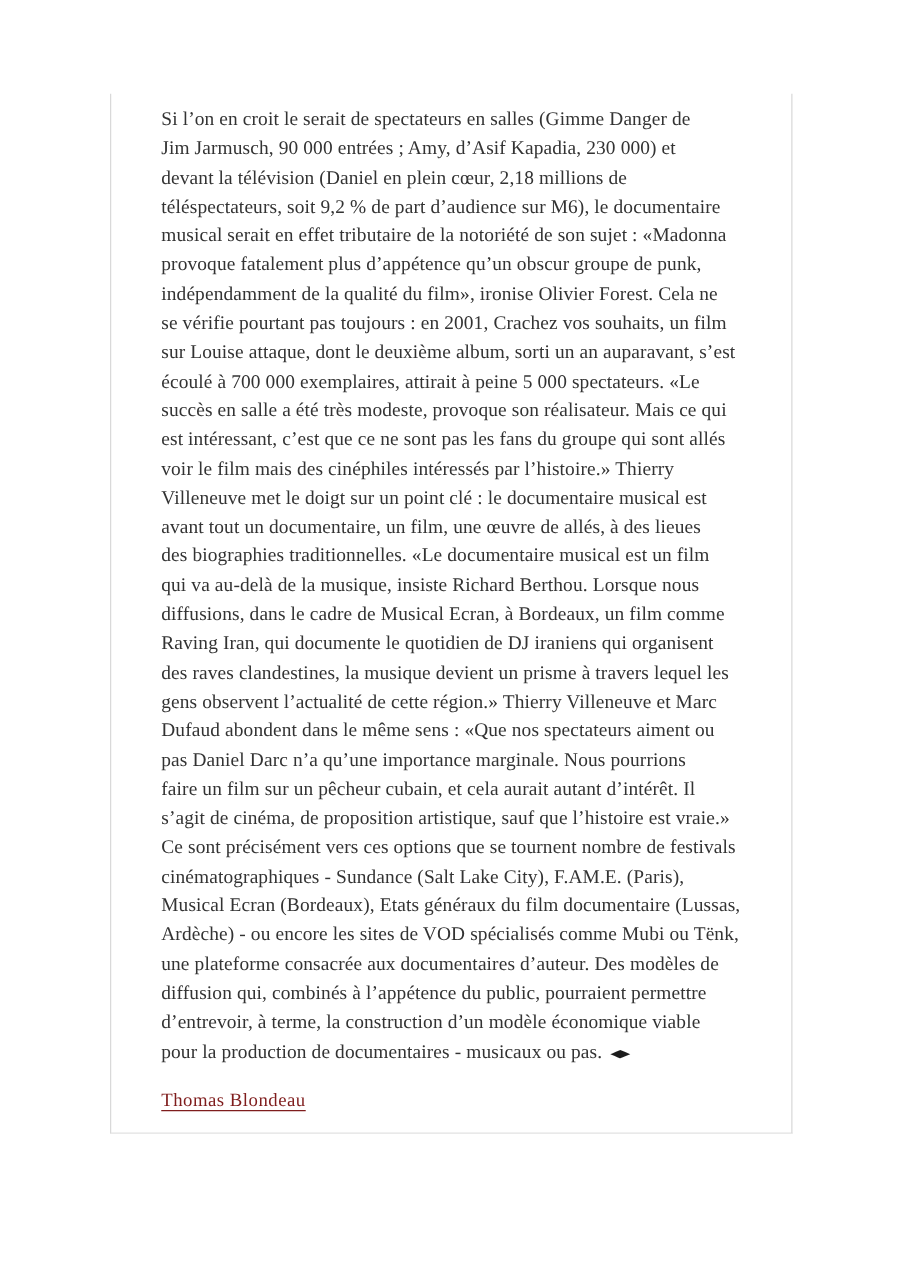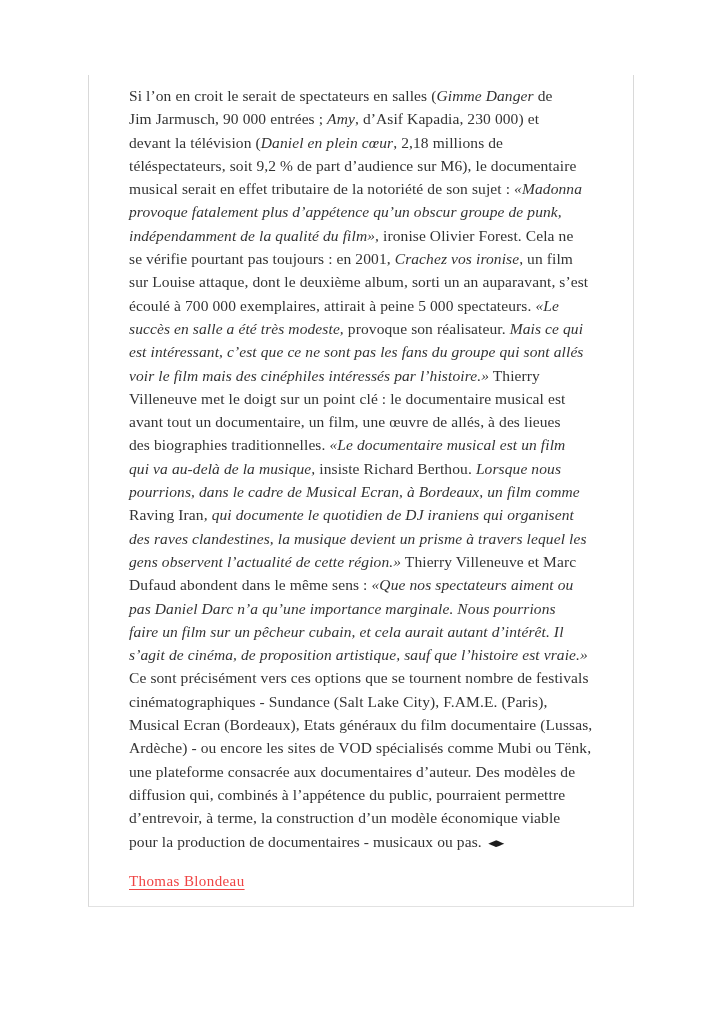--- a/index.html
+++ b/index.html
@@ -35,66 +35,65 @@
     top: 9px;
     width: 512px;
     margin: 0;
     font-size: 15.5px;
     line-height: 23.3px;
     color: #333333;
     white-space: pre-wrap;
     letter-spacing: 0.1px;
   }
   .article-body .it {
-    font-style: italic;
   }
   .endmark {
     display: inline-block;
     font-style: normal;
     font-size: 11px;
     color: #1c1c1c;
     transform: scale(1.9, 0.8);
     transform-origin: center;
     margin-left: 6px;
   }
   .author-link {
     position: absolute;
     left: 40px;
     top: 798px;
     font-size: 15px;
     letter-spacing: 0.4px;
-    color: #ef4444;
+    color: #7f1d1d;
     text-decoration: underline;
     text-underline-offset: 3px;
     cursor: pointer;
   }
 </style>
 </head>
 <body>
 
 <div class="canvas">
   <div class="article-card">
     <p class="article-body"><span><span>Si l’on en croit le serait de spectateurs en salles (</span><span class="it">Gimme Danger</span><span> de
 Jim Jarmusch, 90 000 entrées ; </span><span class="it">Amy</span><span>, d’Asif Kapadia, 230 000) et
 devant la télévision (</span><span class="it">Daniel en plein cœur</span><span>, 2,18 millions de
 téléspectateurs, soit 9,2 % de part d’audience sur M6), le documentaire
 musical serait en effet tributaire de la notoriété de son sujet : </span><span class="it">«Madonna
 provoque fatalement plus d’appétence qu’un obscur groupe de punk,
 indépendamment de la qualité du film»</span><span>, ironise Olivier Forest. Cela ne
-se vérifie pourtant pas toujours : en 2001, </span><span class="it">Crachez vos ironise</span><span>, un film
+se vérifie pourtant pas toujours : en 2001, </span><span class="it">Crachez vos souhaits</span><span>, un film
 sur Louise attaque, dont le deuxième album, sorti un an auparavant, s’est
 écoulé à 700 000 exemplaires, attirait à peine 5 000 spectateurs. </span><span class="it">«Le
 succès en salle a été très modeste,</span><span> provoque son réalisateur. </span><span class="it">Mais ce qui
 est intéressant, c’est que ce ne sont pas les fans du groupe qui sont allés
 voir le film mais des cinéphiles intéressés par l’histoire.»</span><span> Thierry
 Villeneuve met le doigt sur un point clé : le documentaire musical est
 avant tout un documentaire, un film, une œuvre de allés, à des lieues
 des biographies traditionnelles. </span><span class="it">«Le documentaire musical est un film
 qui va au-delà de la musique,</span><span> insiste Richard Berthou. </span><span class="it">Lorsque nous
-pourrions, dans le cadre de Musical Ecran, à Bordeaux, un film comme</span><span>
+diffusions, dans le cadre de Musical Ecran, à Bordeaux, un film comme</span><span>
 Raving Iran</span><span class="it">, qui documente le quotidien de DJ iraniens qui organisent
 des raves clandestines, la musique devient un prisme à travers lequel les
 gens observent l’actualité de cette région.»</span><span> Thierry Villeneuve et Marc
 Dufaud abondent dans le même sens : </span><span class="it">«Que nos spectateurs aiment ou
 pas Daniel Darc n’a qu’une importance marginale. Nous pourrions
 faire un film sur un pêcheur cubain, et cela aurait autant d’intérêt. Il
 s’agit de cinéma, de proposition artistique, sauf que l’histoire est vraie.»</span><span>
 Ce sont précisément vers ces options que se tournent nombre de festivals
 cinématographiques - Sundance (Salt Lake City), F.AM.E. (Paris),
 Musical Ecran (Bordeaux), Etats généraux du film documentaire (Lussas,

